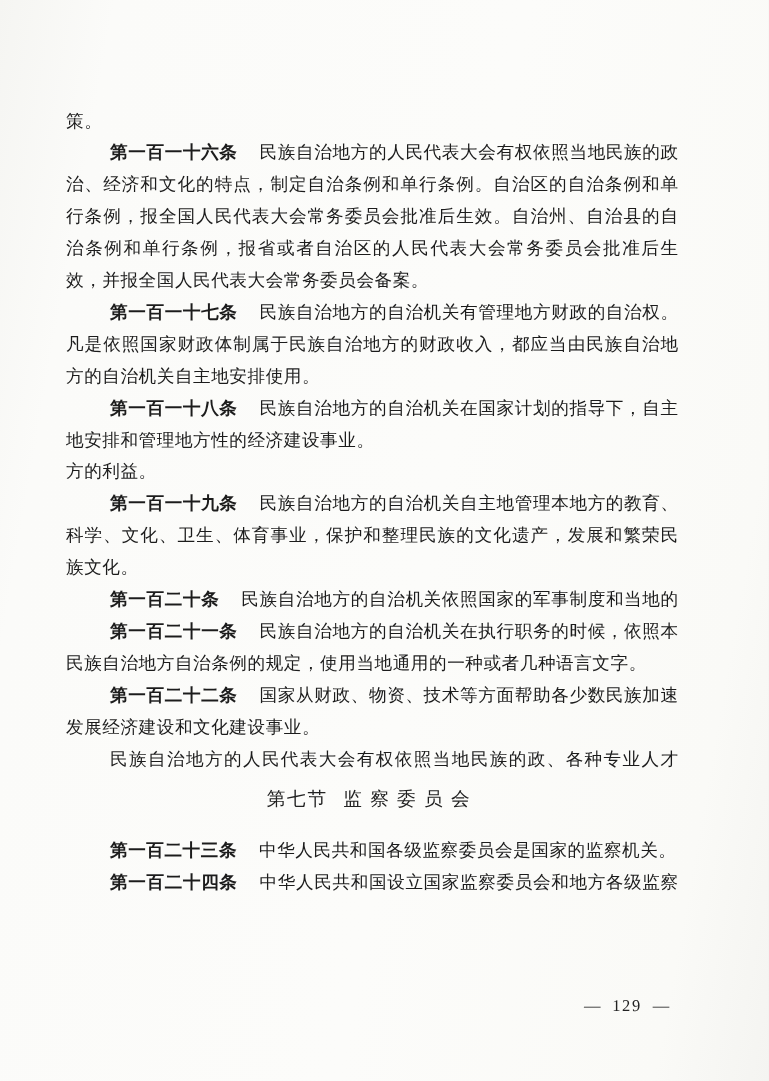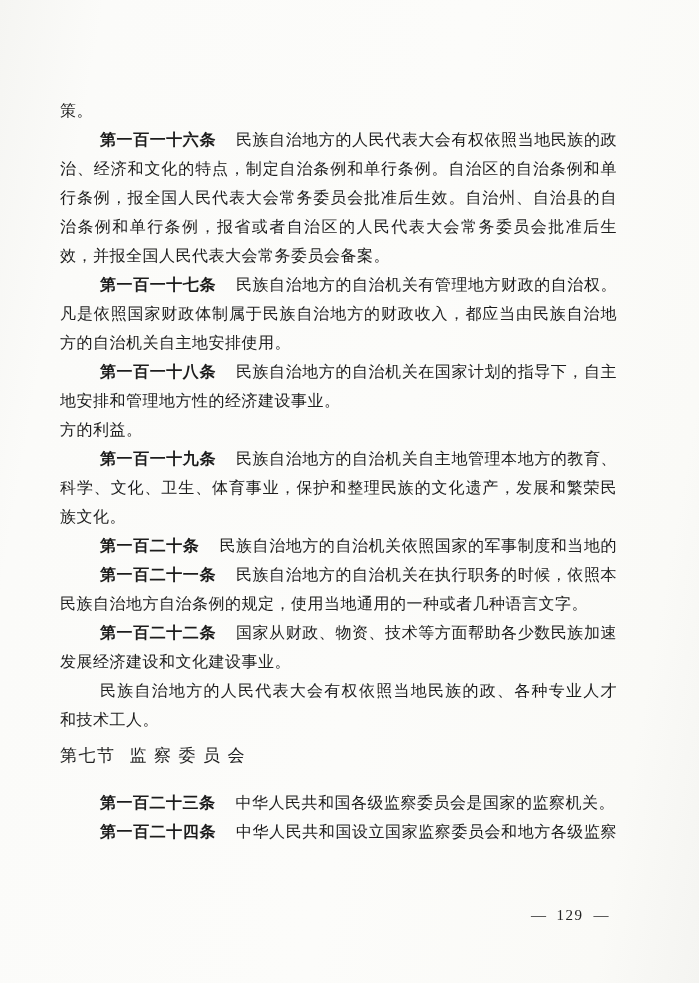--- a/index.html
+++ b/index.html
@@ -41,21 +41,21 @@
   .line.indent-p { text-indent: 40px; }
   .article-num {
     font-weight: 700;
     margin-right: 20px;
   }
   .section-heading {
     margin-top: 7px;
     margin-bottom: 18px;
     height: 29px;
     line-height: 29px;
-    text-align: left;
+    text-align: center;
     font-size: 17px;
     color: #222;
   }
   .heading-prefix {
     letter-spacing: 1.5px;
     margin-right: 14px;
   }
   .heading-title {
     letter-spacing: 7.5px;
   }
@@ -92,21 +92,20 @@
         <div class="line"><span>方的利益。</span></div>
         <div class="line fill indent-p"><span class="article-num">第一百一十九条</span><span>民族自治地方的自治机关自主地管理本地方的教育、</span></div>
         <div class="line fill"><span>科学、文化、卫生、体育事业，保护和整理民族的文化遗产，发展和繁荣民</span></div>
         <div class="line"><span>族文化。</span></div>
         <div class="line fill indent-p"><span class="article-num">第一百二十条</span><span>民族自治地方的自治机关依照国家的军事制度和当地的</span></div>
         <div class="line fill indent-p"><span class="article-num">第一百二十一条</span><span>民族自治地方的自治机关在执行职务的时候，依照本</span></div>
         <div class="line"><span>民族自治地方自治条例的规定，使用当地通用的一种或者几种语言文字。</span></div>
         <div class="line fill indent-p"><span class="article-num">第一百二十二条</span><span>国家从财政、物资、技术等方面帮助各少数民族加速</span></div>
         <div class="line"><span>发展经济建设和文化建设事业。</span></div>
         <div class="line fill indent-p"><span>民族自治地方的人民代表大会有权依照当地民族的政、各种专业人才</span></div>
-        <div class="line"><span>和技术工人。</span></div>
       </div>
     <div class="section-heading">
       <span class="heading-prefix">第七节</span><span class="heading-title">监察委员会</span>
     </div>
     <div id="after-lines">
         <div class="line indent-p"><span class="article-num">第一百二十三条</span><span>中华人民共和国各级监察委员会是国家的监察机关。</span></div>
         <div class="line fill indent-p"><span class="article-num">第一百二十四条</span><span>中华人民共和国设立国家监察委员会和地方各级监察</span></div>
       </div>
   </div>
   <div class="page-footer">

